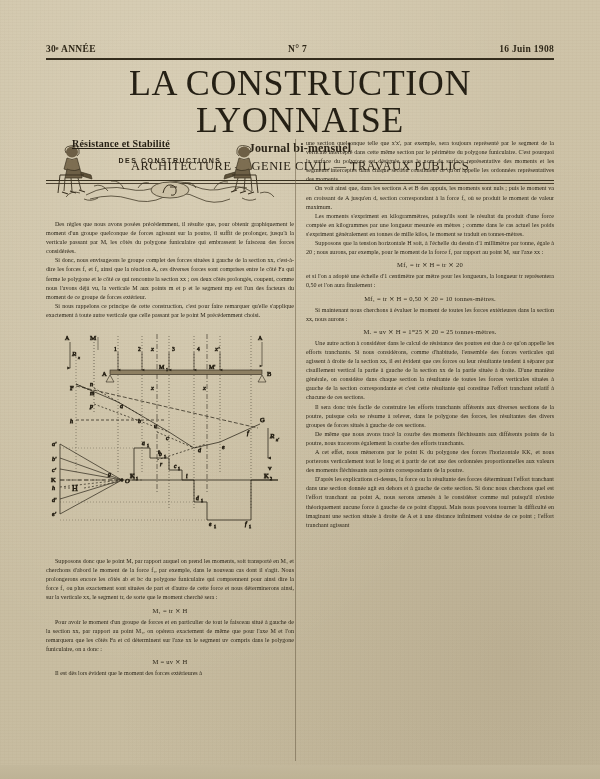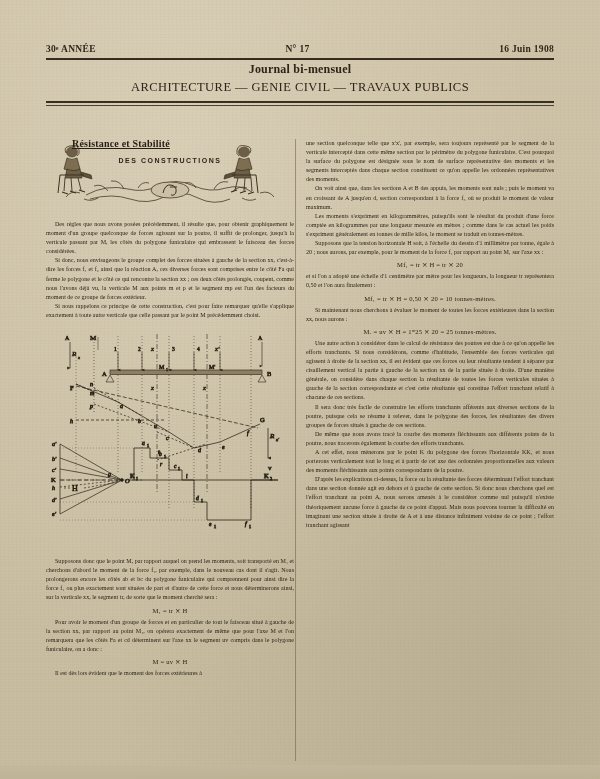--- a/index.html
+++ b/index.html
@@ -92,24 +92,25 @@
     background:linear-gradient(#c3b89c,#bdb294);opacity:.9;}
 </style>
 </head>
 <body>
 
 <div class="page"></div>
 
 <div class="masthead">
   <div class="issue-line">
     <span>30ᵉ ANNÉE</span>
-    <span>N° 17</span>
+    <span>N° 7</span>
     <span>16 Juin 1908</span>
   </div>
   <div class="rule-thick"></div>
+  <div class="journal-title">LA CONSTRUCTION LYONNAISE</div>
   <div class="journal-sub">Journal bi-mensuel</div>
   <div class="journal-sub2">ARCHITECTURE — GENIE CIVIL — TRAVAUX PUBLICS</div>
   <div class="rule-bottom"></div>
   <div class="rule-bottom2"></div>
 </div>
 
 <div class="col-sep"></div>
 
 <div class="col left">
 

